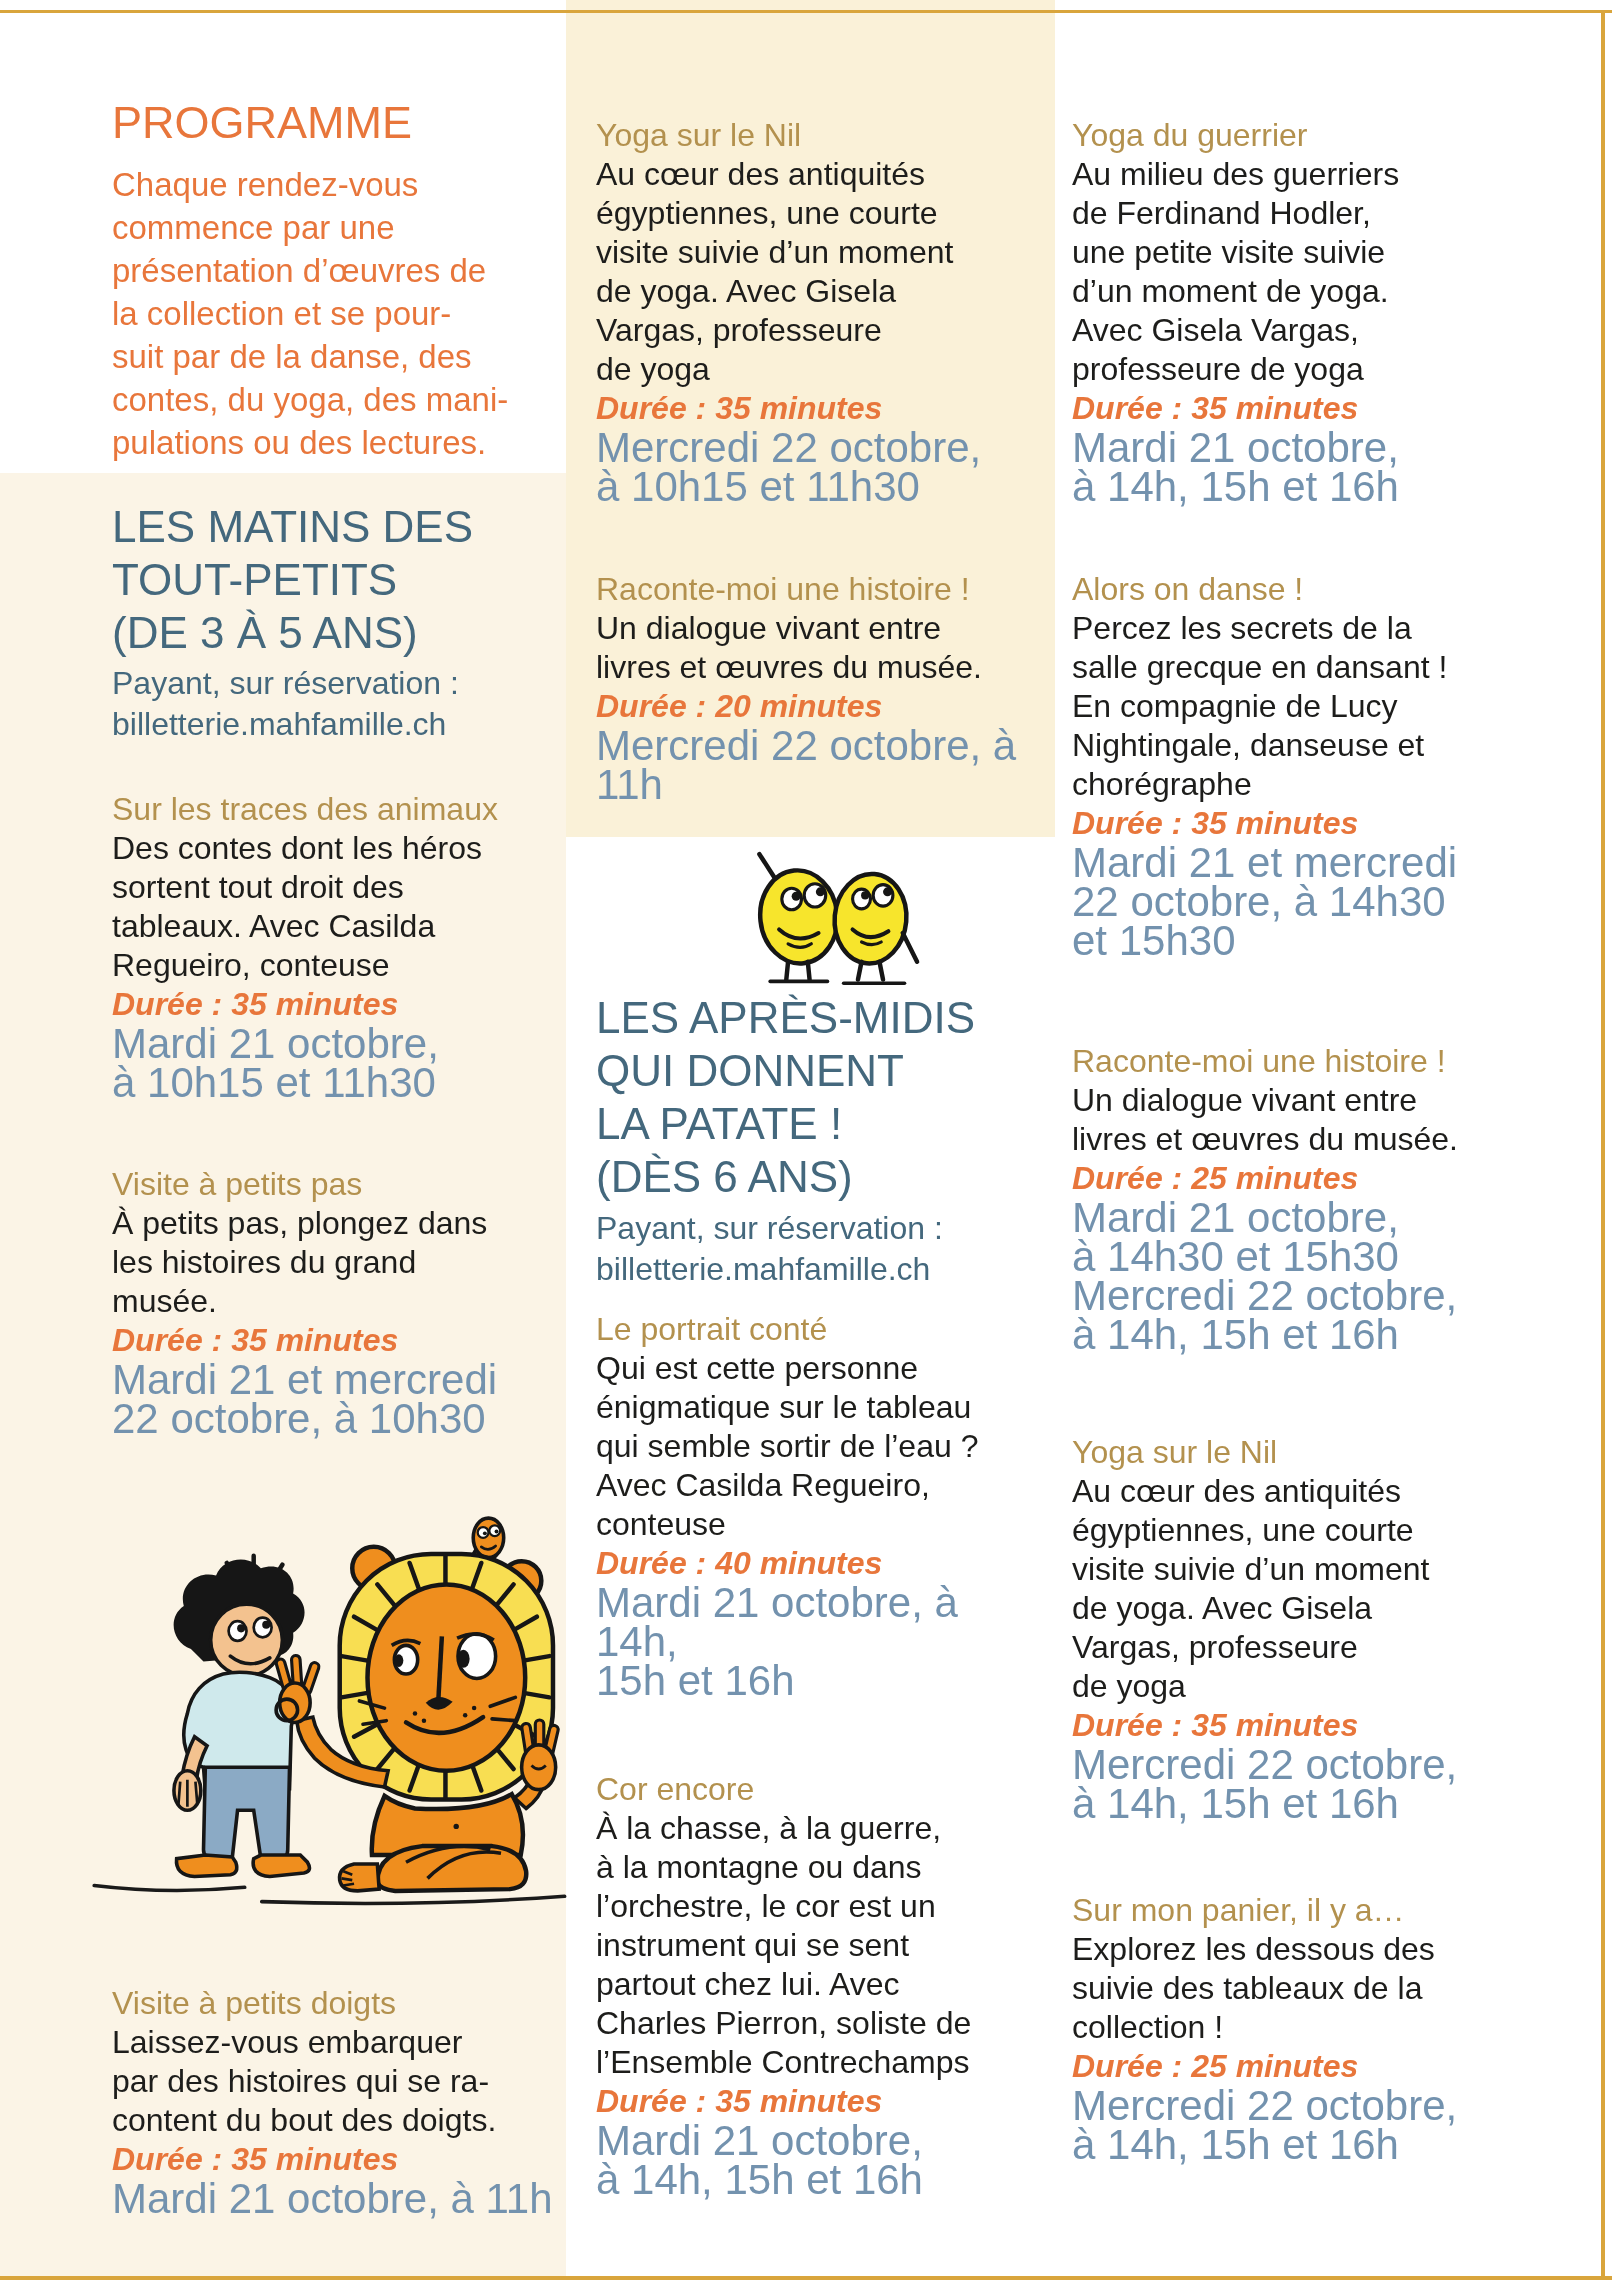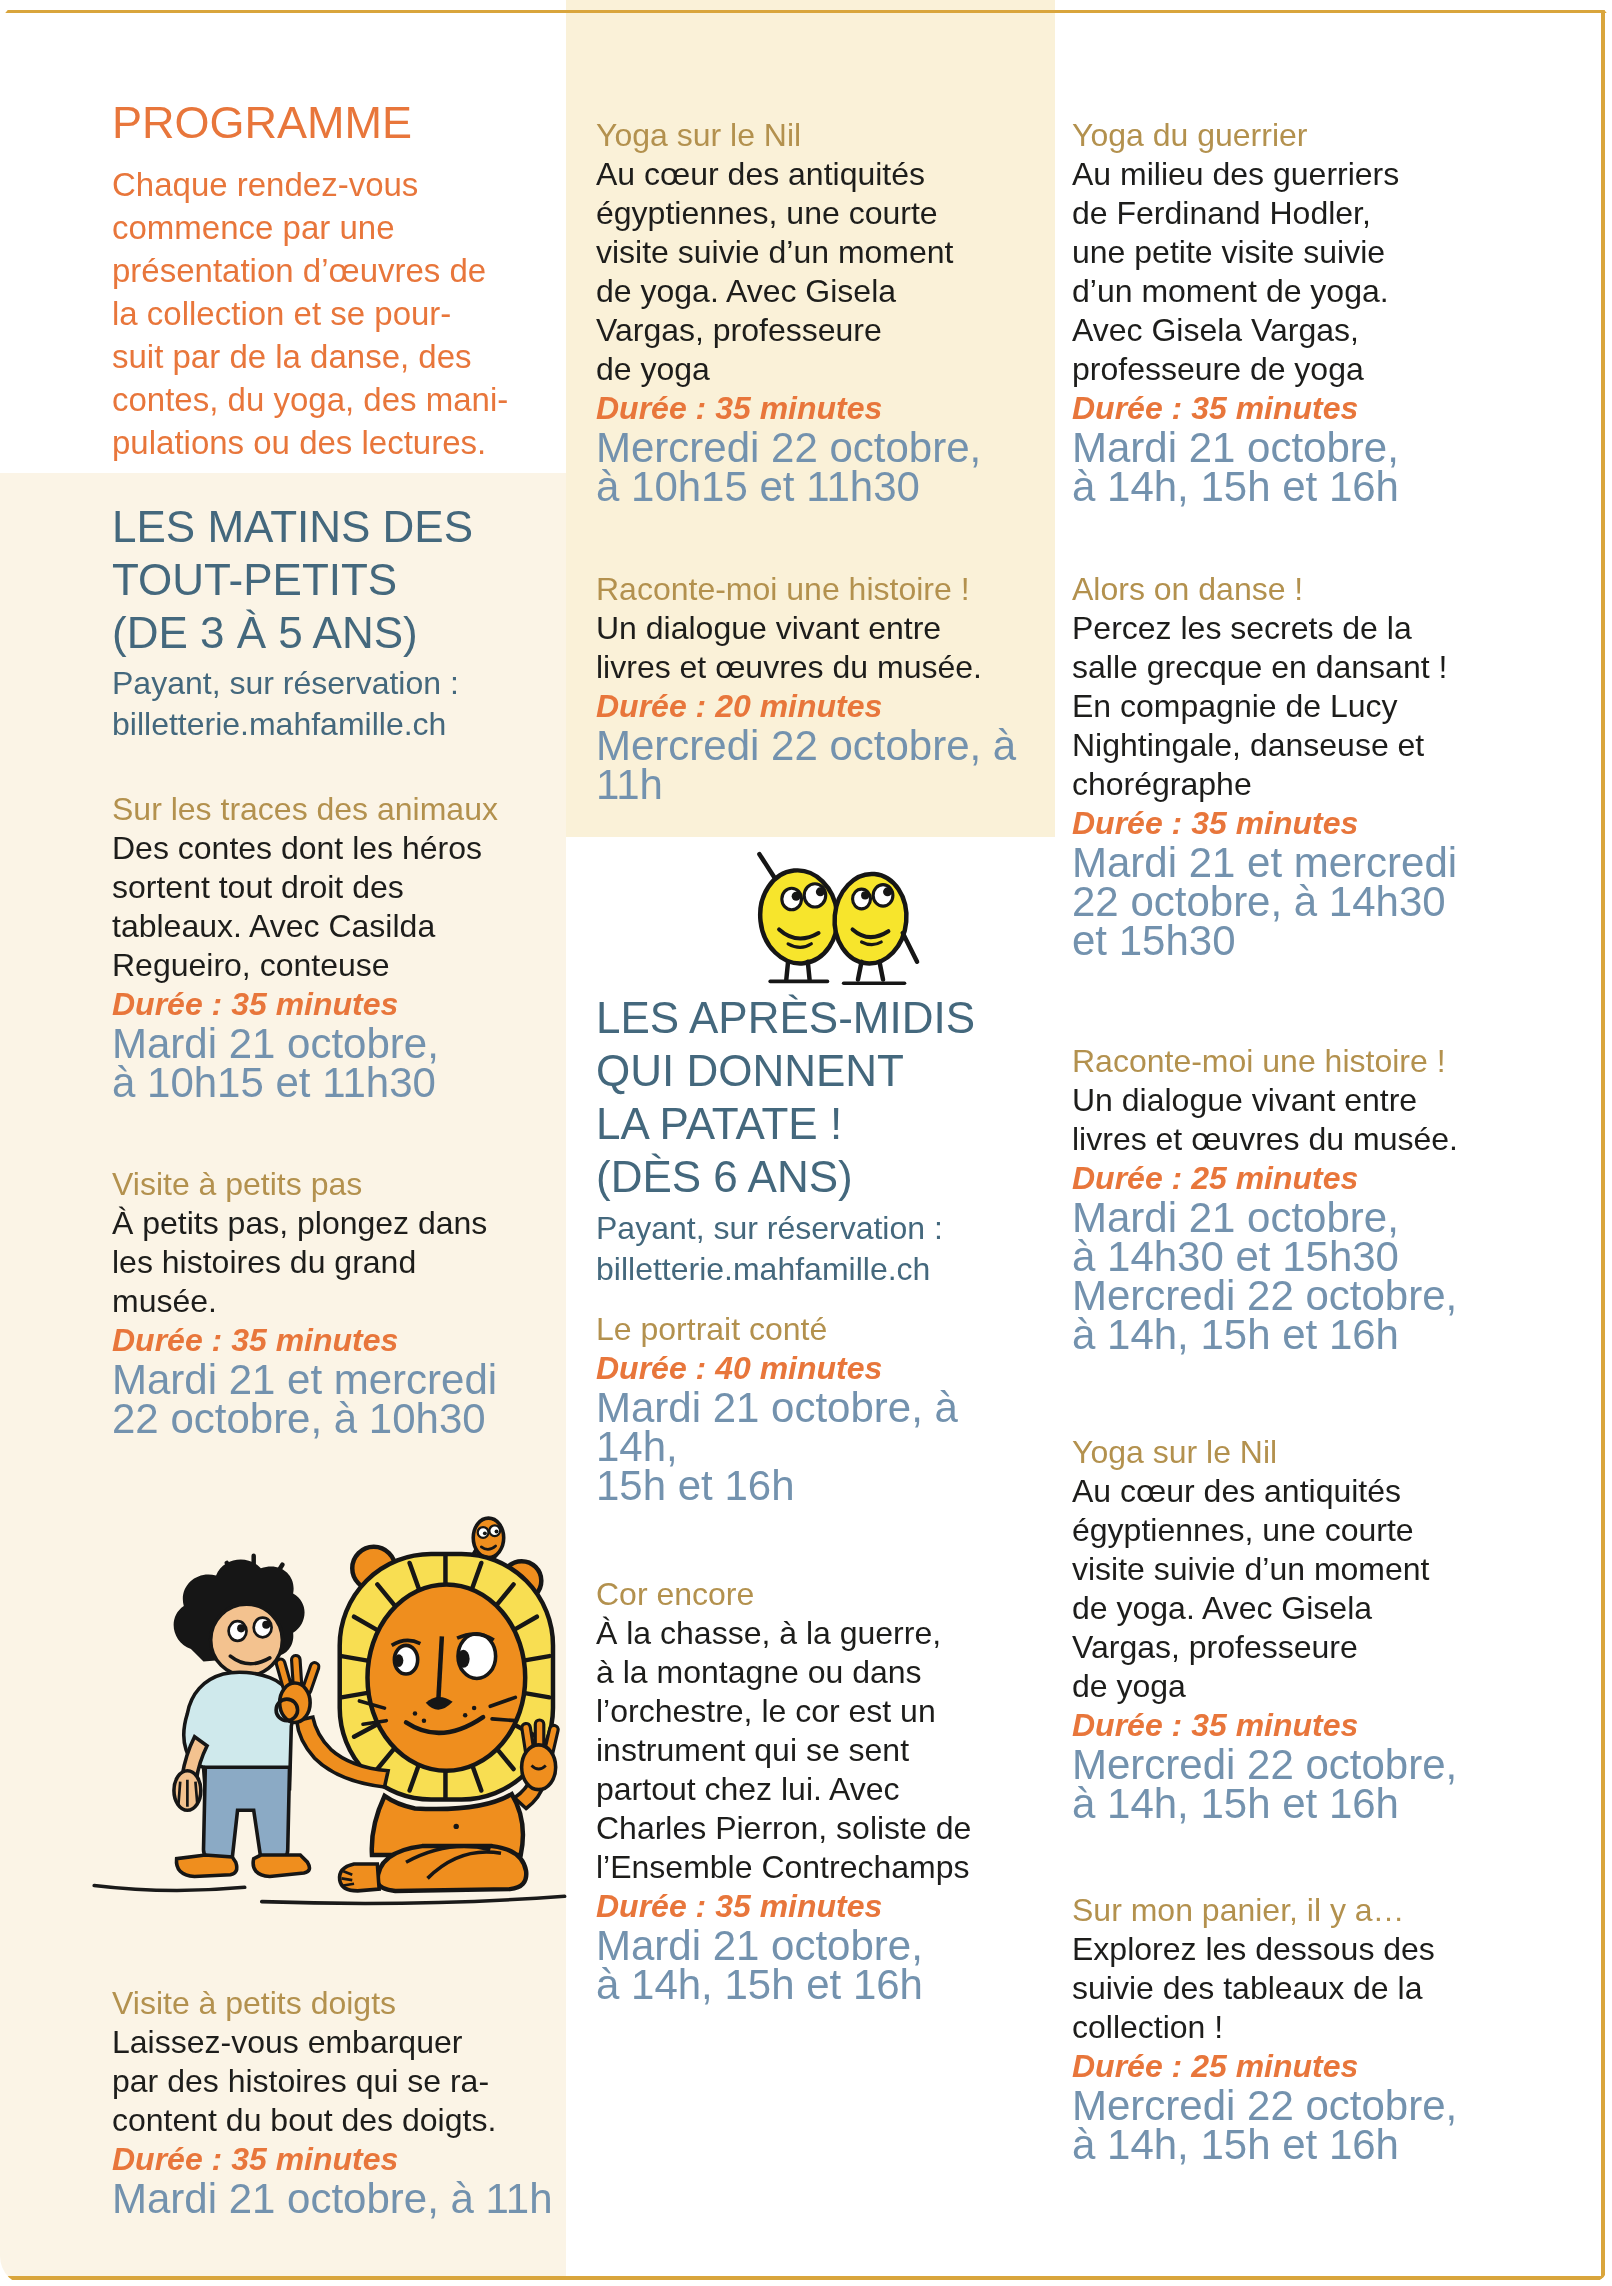--- a/index.html
+++ b/index.html
@@ -2,21 +2,21 @@
 <html style="--orange: #E8763B; --gold: #B3914E; --slate: #44687D; --blue: #7392AE; --ink: #1D1D1B; --cream_left: #FBF4E6; --cream_mid: #FAF1D8; --rule_gold: #D9A53C; --paper: #FFFFFF;font-size:14.3px"><head>
 <meta charset="utf-8">
 <style>
   :root{
     --orange:#E8763B; --gold:#B3914E; --slate:#44687D; --blue:#7392AE;
     --ink:#1D1D1B; --cream_left:#FBF4E6; --cream_mid:#FAF1D8;
     --rule_gold:#D9A53C; --paper:#FFFFFF;
   }
   html,body{margin:0;padding:0;background:#fff;}
   .page{position:relative;width:1612px;height:2286px;background:var(--paper);
-        font-family:"Liberation Sans","DejaVu Sans",sans-serif;color:var(--ink);overflow:hidden;border-radius:30px;}
+        font-family:"Liberation Sans","DejaVu Sans",sans-serif;color:var(--ink);overflow:hidden;}
   .bg{position:absolute;}
   .bg-left{left:0;top:473px;width:566px;height:1806px;background:var(--cream_left);}
   .bg-mid{left:566px;top:0;width:489px;height:837px;background:var(--cream_mid);}
   .rule{position:absolute;background:var(--rule_gold);}
   .rule-top{left:0;top:9.9px;width:1612px;height:3.6px;}
   .rule-bottom{left:0;top:2276px;width:1612px;height:3.6px;}
   .rule-right{left:1601px;top:9.9px;width:3.6px;height:2269px;}
   .col{position:absolute;top:0;}
   .col-left{left:112px;width:452px;}
   .col-mid{left:596px;width:448px;}
@@ -205,20 +205,25 @@
 
     <h2 class="bighead pre apresmidis">LES APRÈS-MIDIS
 QUI DONNENT
 LA PATATE !
 (DÈS 6 ANS)</h2>
     <p class="booking pre" style="margin-top:5.4px">Payant, sur réservation :
 billetterie.mahfamille.ch</p>
 
     <article class="event" style="margin-top:20px">
       <h3 class="etitle">Le portrait conté</h3>
+      <p class="ebody pre">Qui est cette personne
+énigmatique sur le tableau
+qui semble sortir de l’eau ?
+Avec Casilda Regueiro,
+conteuse</p>
       <p class="edur">Durée : 40 minutes</p>
       <p class="edate pre">Mardi 21 octobre, à 14h,
 15h et 16h</p>
     </article>
 
     <article class="event" style="margin-top:70px">
       <h3 class="etitle">Cor encore</h3>
       <p class="ebody pre">À la chasse, à la guerre,
 à la montagne ou dans
 l’orchestre, le cor est un

